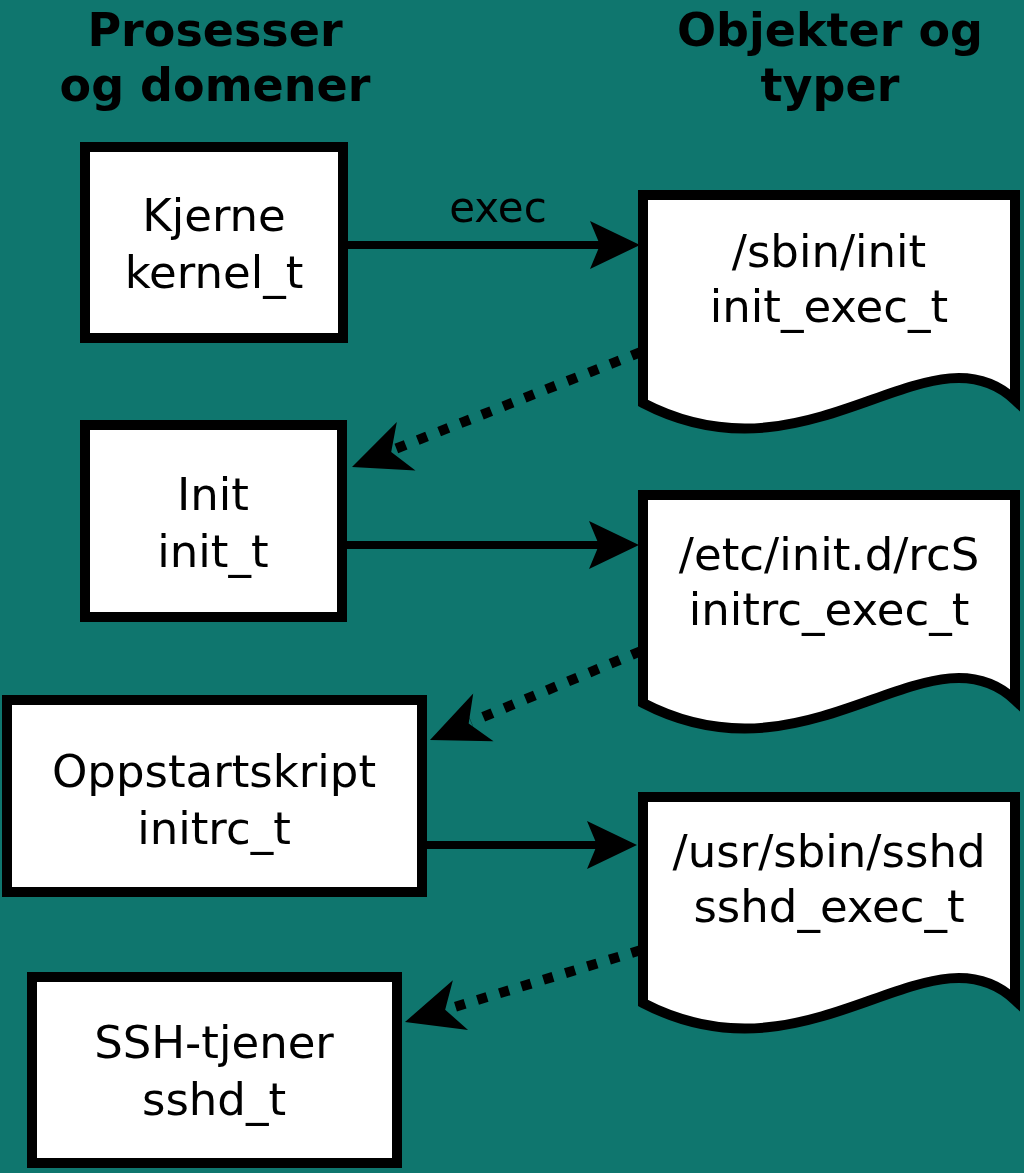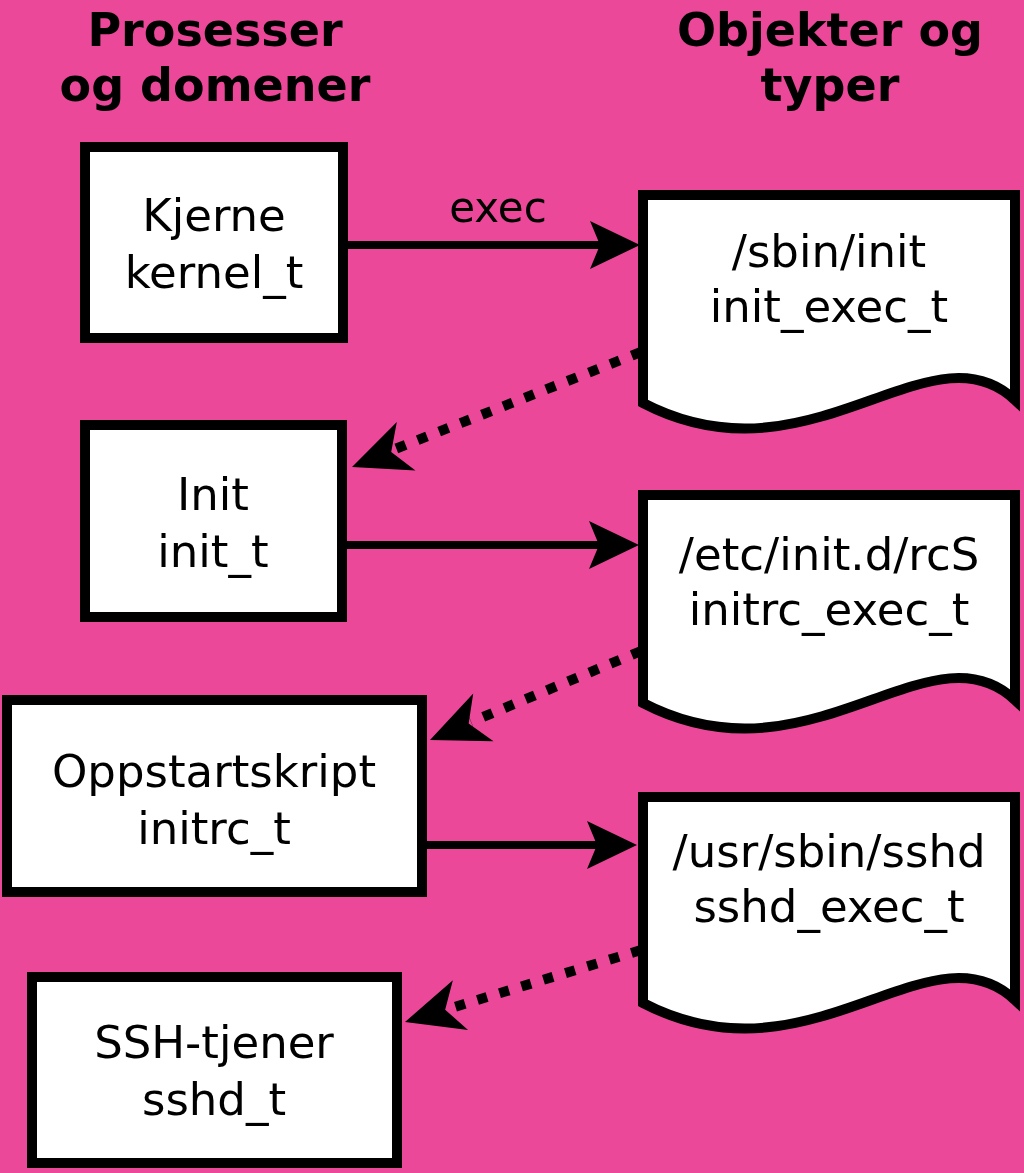--- a/index.html
+++ b/index.html
@@ -3,21 +3,21 @@
 <meta charset="utf-8">
 <style>
   html, body {
     margin: 0;
     padding: 0;
     background: #ffffff;
   }
   .canvas {
     width: 1024px;
     height: 1173px;
-    background: #ec4899;
+    background: #0f766e;
     position: relative;
     overflow: hidden;
   }
   svg { display: block; }
   .heading {
     font-family: "DejaVu Sans", sans-serif;
     font-size: 46px;
     font-weight: bold;
     fill: #000000;
     text-anchor: middle;

